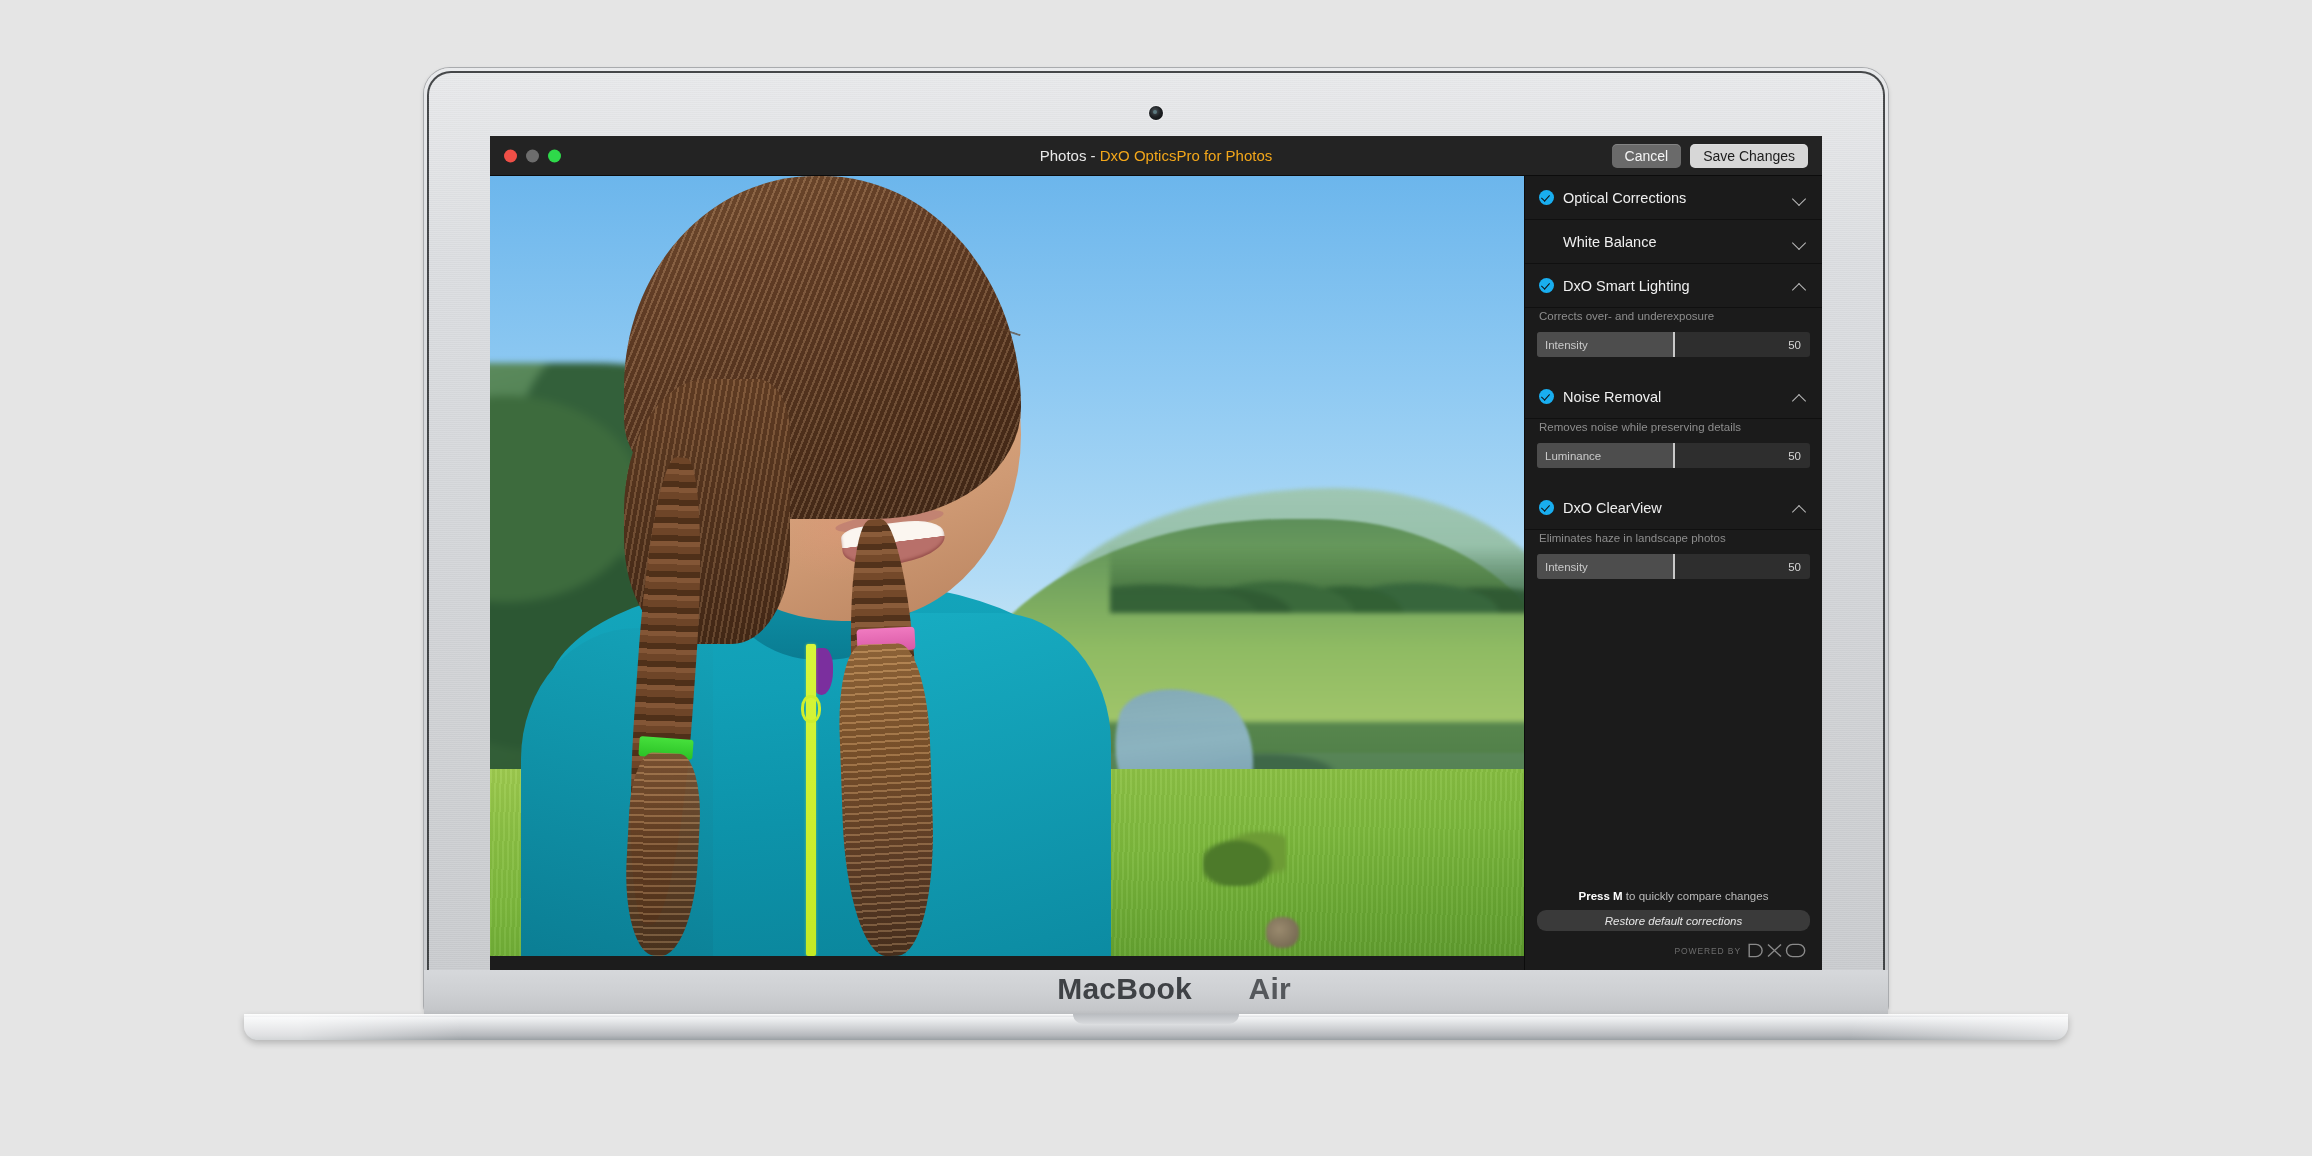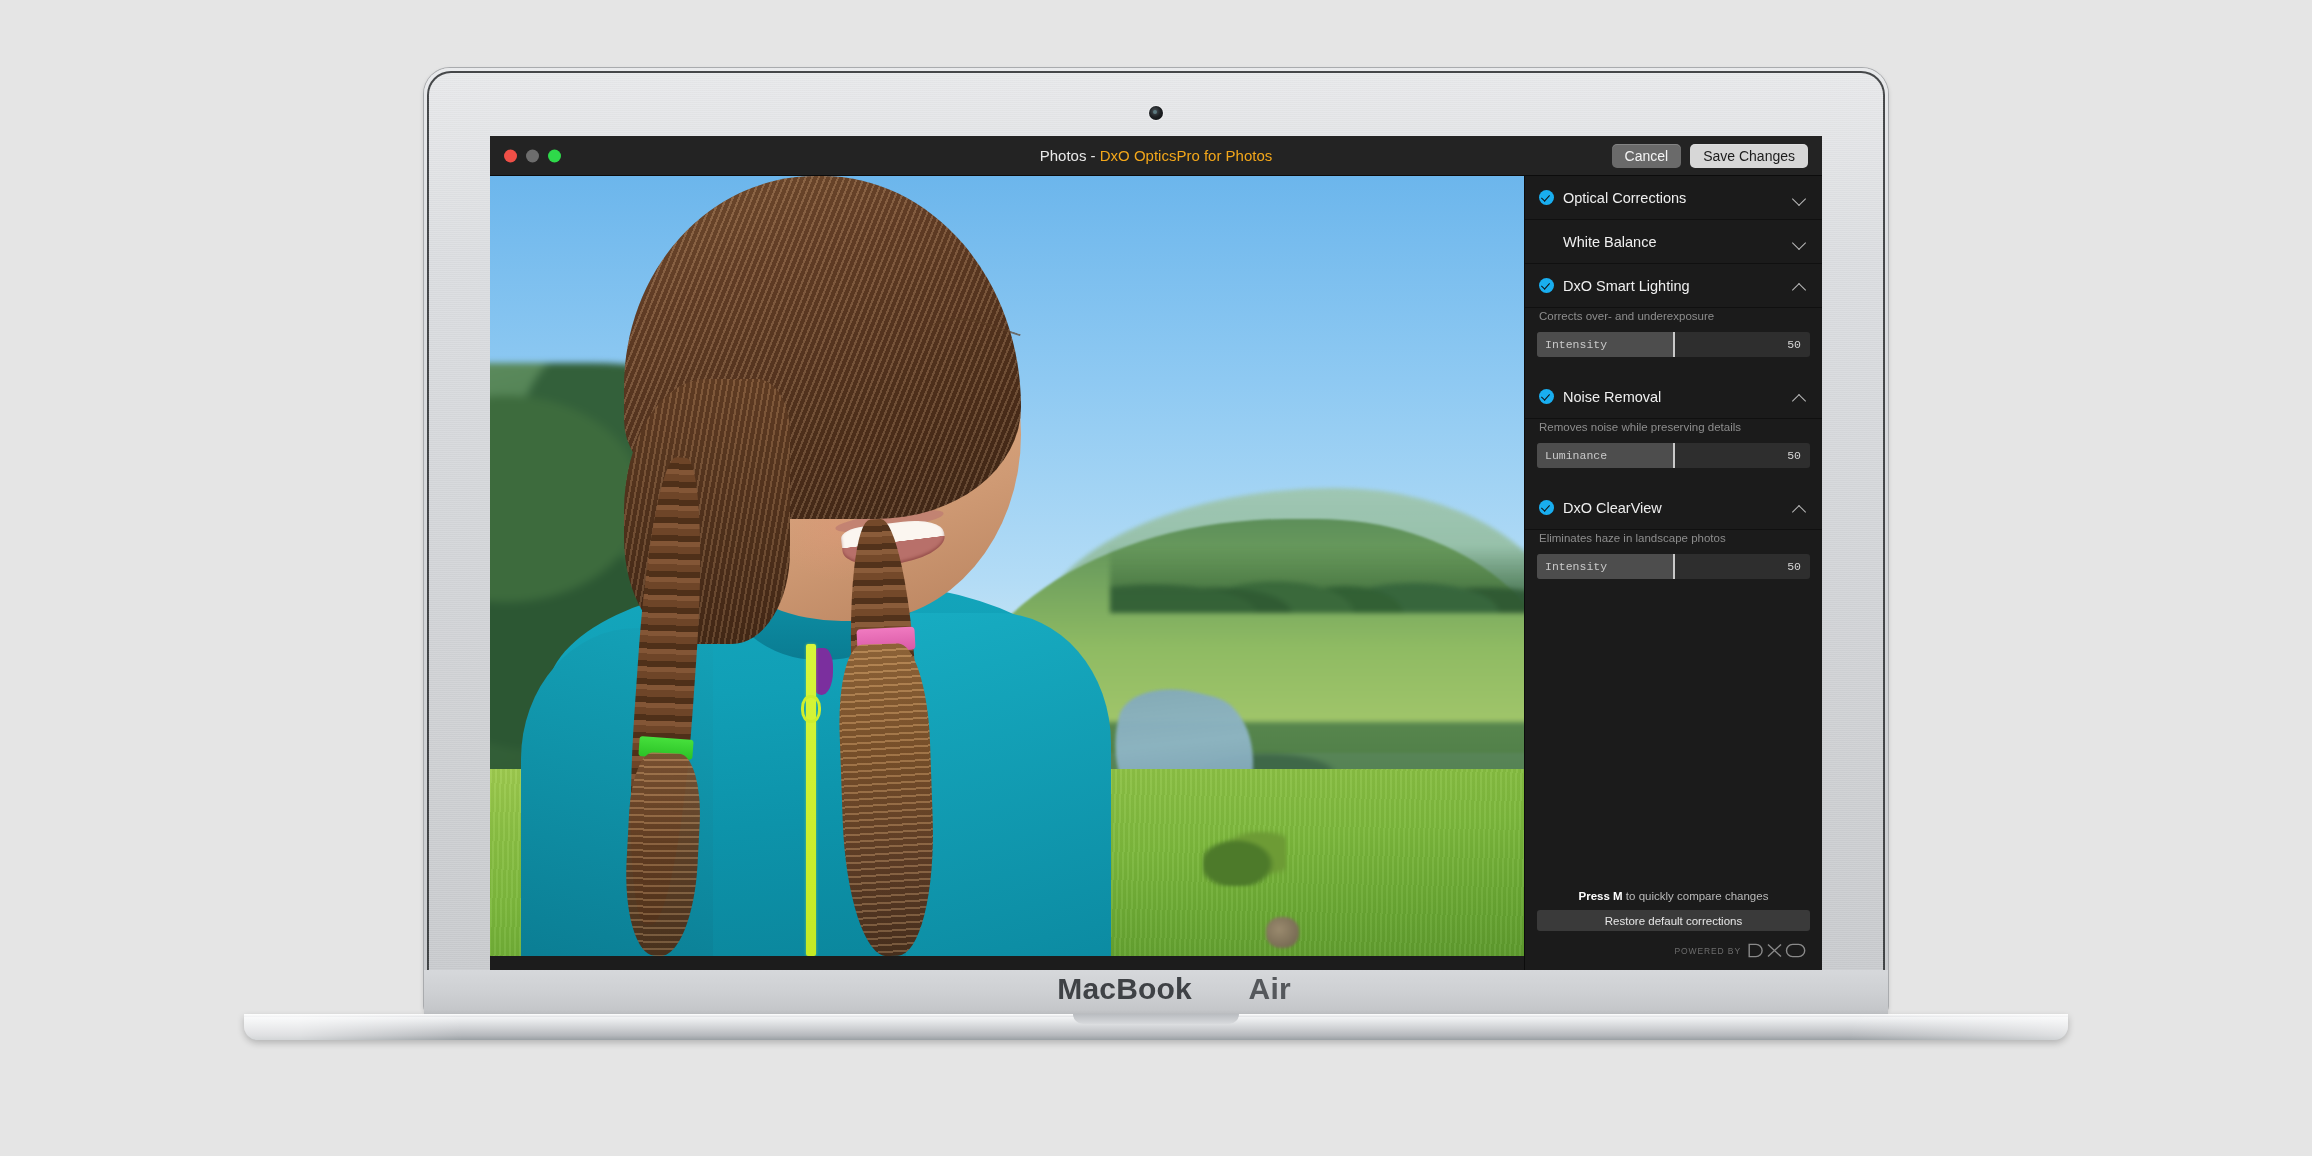--- a/index.html
+++ b/index.html
@@ -259,35 +259,35 @@
   .chk.empty{ background:transparent; }
   .chk.empty::after{ display:none; }
   .sec-title{ flex:1; font-size:14.5px; color:#efefef; }
   .chev{ width:16px;height:16px; flex:0 0 16px; position:relative; }
   .chev::before{ content:""; position:absolute; left:2px; top:4px; width:9px;height:9px;
       border:solid #b9b9b9; border-width:0 1.6px 1.6px 0; transform:rotate(45deg); }
   .chev.up::before{ transform:rotate(-135deg); top:7px; }
 
   .sec-desc{ padding:2px 14px 10px 14px; font-size:11.5px; color:#8d8d8d; }
 
-  .slider-wrap{ padding:0 12px 18px 12px;font-family:Liberation Mono, monospace; }
+  .slider-wrap{ padding:0 12px 18px 12px; }
   .slider{ position:relative; height:25px; border-radius:3px; overflow:hidden;
            background:#2e2e2e; display:flex; align-items:center; }
   .slider .fill{ position:absolute; left:0; top:0; bottom:0; width:50%;
            background:#4d4d4d; }
   .slider .handle{ position:absolute; top:0; bottom:0; width:2px; background:#c9c9c9; }
   .slider .lbl{ position:relative; z-index:2; padding-left:8px; font-size:11.5px; color:#c9c9c9; }
   .slider .val{ position:relative; z-index:2; margin-left:auto; padding-right:9px;
            font-size:11.5px; color:#d5d5d5; }
 
   .panel-foot{ padding:0 12px 12px 12px; }
   .hint{ text-align:center; font-size:11.5px; color:#b9b9b9; padding:10px 0 8px 0; }
   .hint b{ color:#ffffff; font-weight:700; }
-  .restore{ width:100%; height:21px; border:none; border-radius:3px;
-      background:#3a3a3a; color:#e6e6e6; font-size:11.5px; cursor:pointer; }
+  .restore{ width:100%; height:21px; border:none; border-radius:9px;
+      background:#3a3a3a; color:#e6e6e6; font-size:11.5px; cursor:pointer;font-style:italic; }
   .powered{ display:flex; align-items:center; justify-content:flex-end; gap:7px;
       padding:12px 4px 2px 0; }
   .powered .pb{ font-size:8.5px; letter-spacing:.9px; color:#6d6d6d; }
   .dxo{ display:flex; align-items:center; gap:1px; }
   .dxo svg{ display:block; }
 </style>
 </head>
 <body>
 
 <div id="stage">

